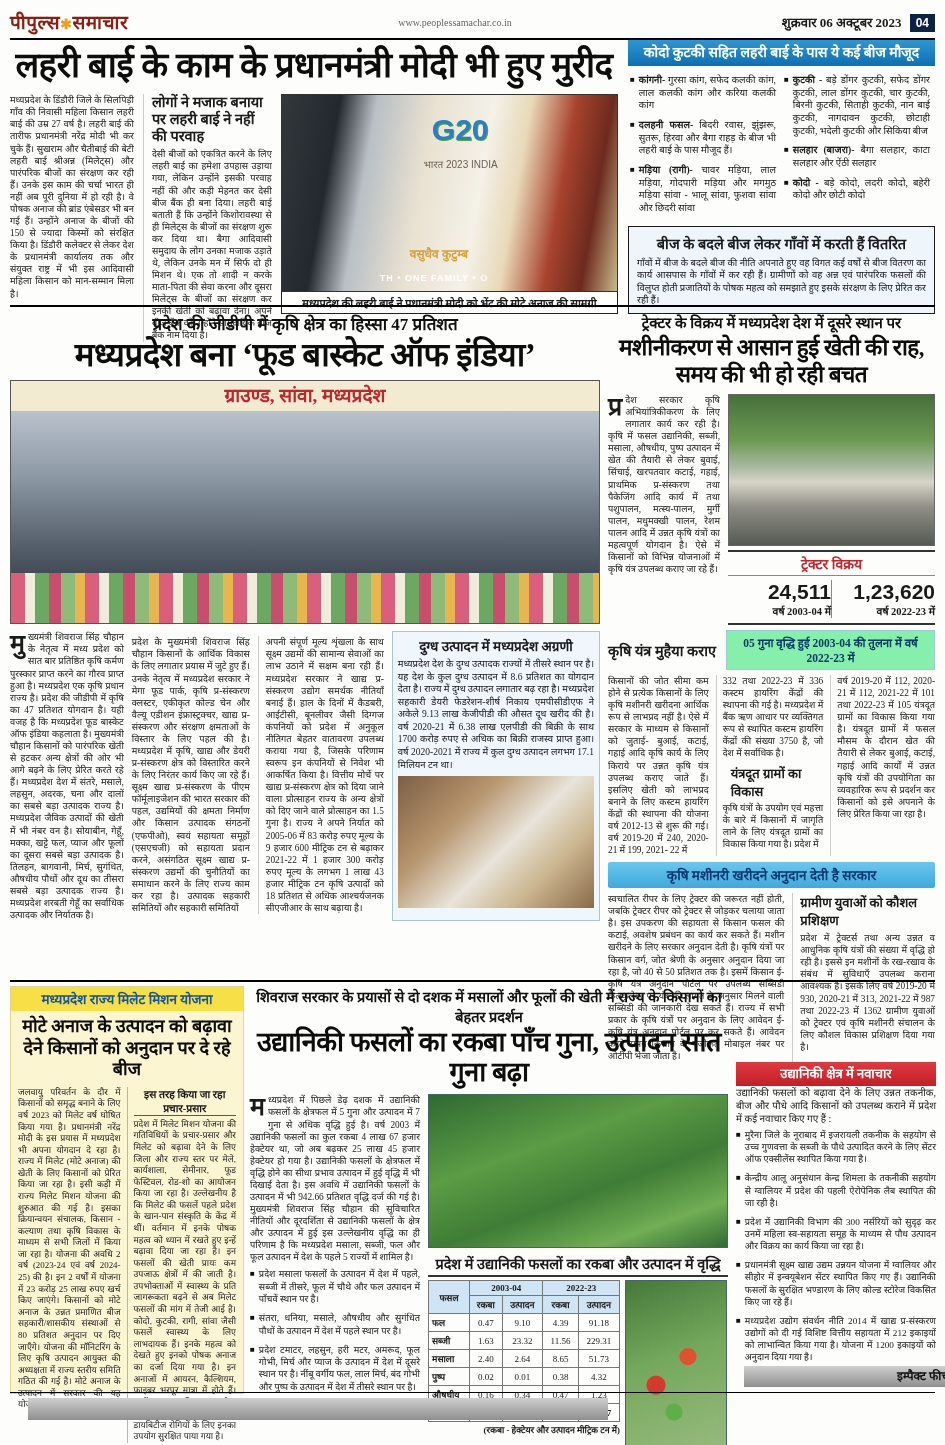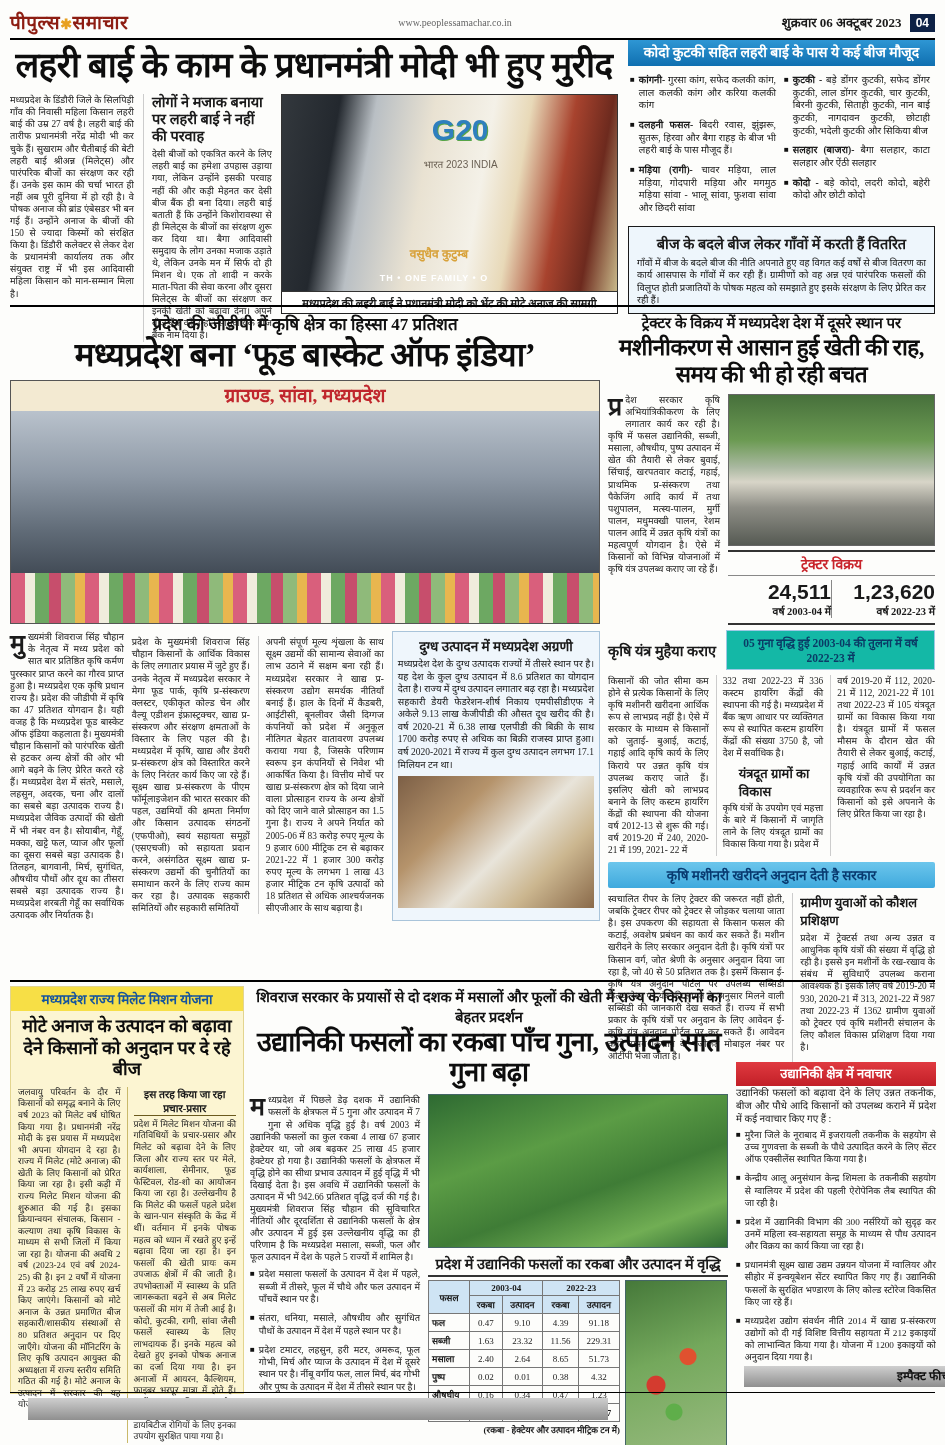--- a/index.html
+++ b/index.html
@@ -161,27 +161,27 @@
             <div style="flex:1;">
               <div class="statv">1,23,620</div>
               <div class="statl">वर्ष 2022-23 में</div>
             </div>
           </div>
         </div>
       </div>
     </div>
     <div style="display:flex;align-items:center;gap:6px;margin-top:5px;">
       <div style="width:112px;font-size:14.5px;font-weight:bold;">कृषि यंत्र मुहैया कराए</div>
-      <div style="flex:1;background:#14b8a6;border:1px solid #9ec9e4;color:#0a3c66;font-weight:bold;font-size:11.5px;text-align:center;padding:4px 2px;">05 गुना वृद्धि हुई 2003-04 की तुलना में वर्ष 2022-23 में</div>
+      <div style="flex:1;background:#86efac;border:1px solid #9ec9e4;color:#0a3c66;font-weight:bold;font-size:11.5px;text-align:center;padding:4px 2px;">05 गुना वृद्धि हुई 2003-04 की तुलना में वर्ष 2022-23 में</div>
     </div>
     <div style="display:flex;gap:7px;margin-top:5px;">
       <div class="j" style="width:103px;">किसानों की जोत सीमा कम होने से प्रत्येक किसानों के लिए कृषि मशीनरी खरीदना आर्थिक रूप से लाभप्रद नहीं है। ऐसे में सरकार के माध्यम से किसानों को जुताई- बुआई, कटाई, गहाई आदि कृषि कार्य के लिए किराये पर उन्नत कृषि यंत्र उपलब्ध कराए जाते हैं। इसलिए खेती को लाभप्रद बनाने के लिए कस्टम हायरिंग केंद्रों की स्थापना की योजना वर्ष 2012-13 से शुरू की गई। वर्ष 2019-20 में 240, 2020-21 में 199, 2021- 22 में</div>
       <div style="width:103px;border-left:1px solid #ccc;padding-left:6px;">
         <div class="j">332 तथा 2022-23 में 336 कस्टम हायरिंग केंद्रों की स्थापना की गई है। मध्यप्रदेश में बैंक ऋण आधार पर व्यक्तिगत रूप से स्थापित कस्टम हायरिंग केंद्रों की संख्या 3750 है, जो देश में सर्वाधिक है।</div>
-        <div style="font-size:13px;font-weight:bold;margin:4px 0 2px 16px;">यंत्रदूत ग्रामों का विकास</div>
+        <div style="font-size:13px;font-weight:bold;margin:4px 0 2px 8px;">यंत्रदूत ग्रामों का विकास</div>
         <div class="j">कृषि यंत्रों के उपयोग एवं महत्ता के बारे में किसानों में जागृति लाने के लिए यंत्रदूत ग्रामों का विकास किया गया है। प्रदेश में</div>
       </div>
       <div class="j" style="width:100px;border-left:1px solid #ccc;padding-left:6px;">वर्ष 2019-20 में 112, 2020-21 में 112, 2021-22 में 101 तथा 2022-23 में 105 यंत्रदूत ग्रामों का विकास किया गया है। यंत्रदूत ग्रामों में फसल मौसम के दौरान खेत की तैयारी से लेकर बुआई, कटाई, गहाई आदि कार्यों में उन्नत कृषि यंत्रों की उपयोगिता का व्यवहारिक रूप से प्रदर्शन कर किसानों को इसे अपनाने के लिए प्रेरित किया जा रहा है।</div>
     </div>
     <div style="margin-top:6px;background:linear-gradient(180deg,#6cc6ec,#3fa9dd);color:#083a70;font-weight:bold;font-size:13.5px;text-align:center;padding:4px 0;border-radius:2px;">कृषि मशीनरी खरीदने अनुदान देती है सरकार</div>
     <div style="display:flex;gap:8px;margin-top:5px;">
       <div class="j" style="width:178px;">स्वचालित रीपर के लिए ट्रेक्टर की जरूरत नहीं होती, जबकि ट्रेक्टर रीपर को ट्रेक्टर से जोड़कर चलाया जाता है। इस उपकरण की सहायता से किसान फसल की कटाई, अवशेष प्रबंधन का कार्य कर सकते हैं। मशीन खरीदने के लिए सरकार अनुदान देती है। कृषि यंत्रों पर किसान वर्ग, जोत श्रेणी के अनुसार अनुदान दिया जा रहा है, जो 40 से 50 प्रतिशत तक है। इसमें किसान ई-कृषि यंत्र अनुदान पोर्टल पर उपलब्ध सब्सिडी कैलकुलेटर पर यंत्र की लागत के अनुसार मिलने वाली सब्सिडी की जानकारी देख सकते हैं। राज्य में सभी प्रकार के कृषि यंत्रों पर अनुदान के लिए आवेदन ई-कृषि यंत्र अनुदान पोर्टल पर कर सकते हैं। आवेदन करते समय किसान के पंजीकृत मोबाइल नंबर पर ओटीपी भेजा जाता है।</div>
       <div style="width:136px;border-left:1px solid #ccc;padding-left:7px;">
         <div style="font-size:13px;font-weight:bold;margin-bottom:3px;">ग्रामीण युवाओं को कौशल प्रशिक्षण</div>
         <div class="j">प्रदेश में ट्रेक्टर्स तथा अन्य उन्नत व आधुनिक कृषि यंत्रों की संख्या में वृद्धि हो रही है। इससे इन मशीनों के रख-रखाव के संबंध में सुविधाएँ उपलब्ध कराना आवश्यक है। इसके लिए वर्ष 2019-20 में 930, 2020-21 में 313, 2021-22 में 987 तथा 2022-23 में 1362 ग्रामीण युवाओं को ट्रेक्टर एवं कृषि मशीनरी संचालन के लिए कौशल विकास प्रशिक्षण दिया गया है।</div>

